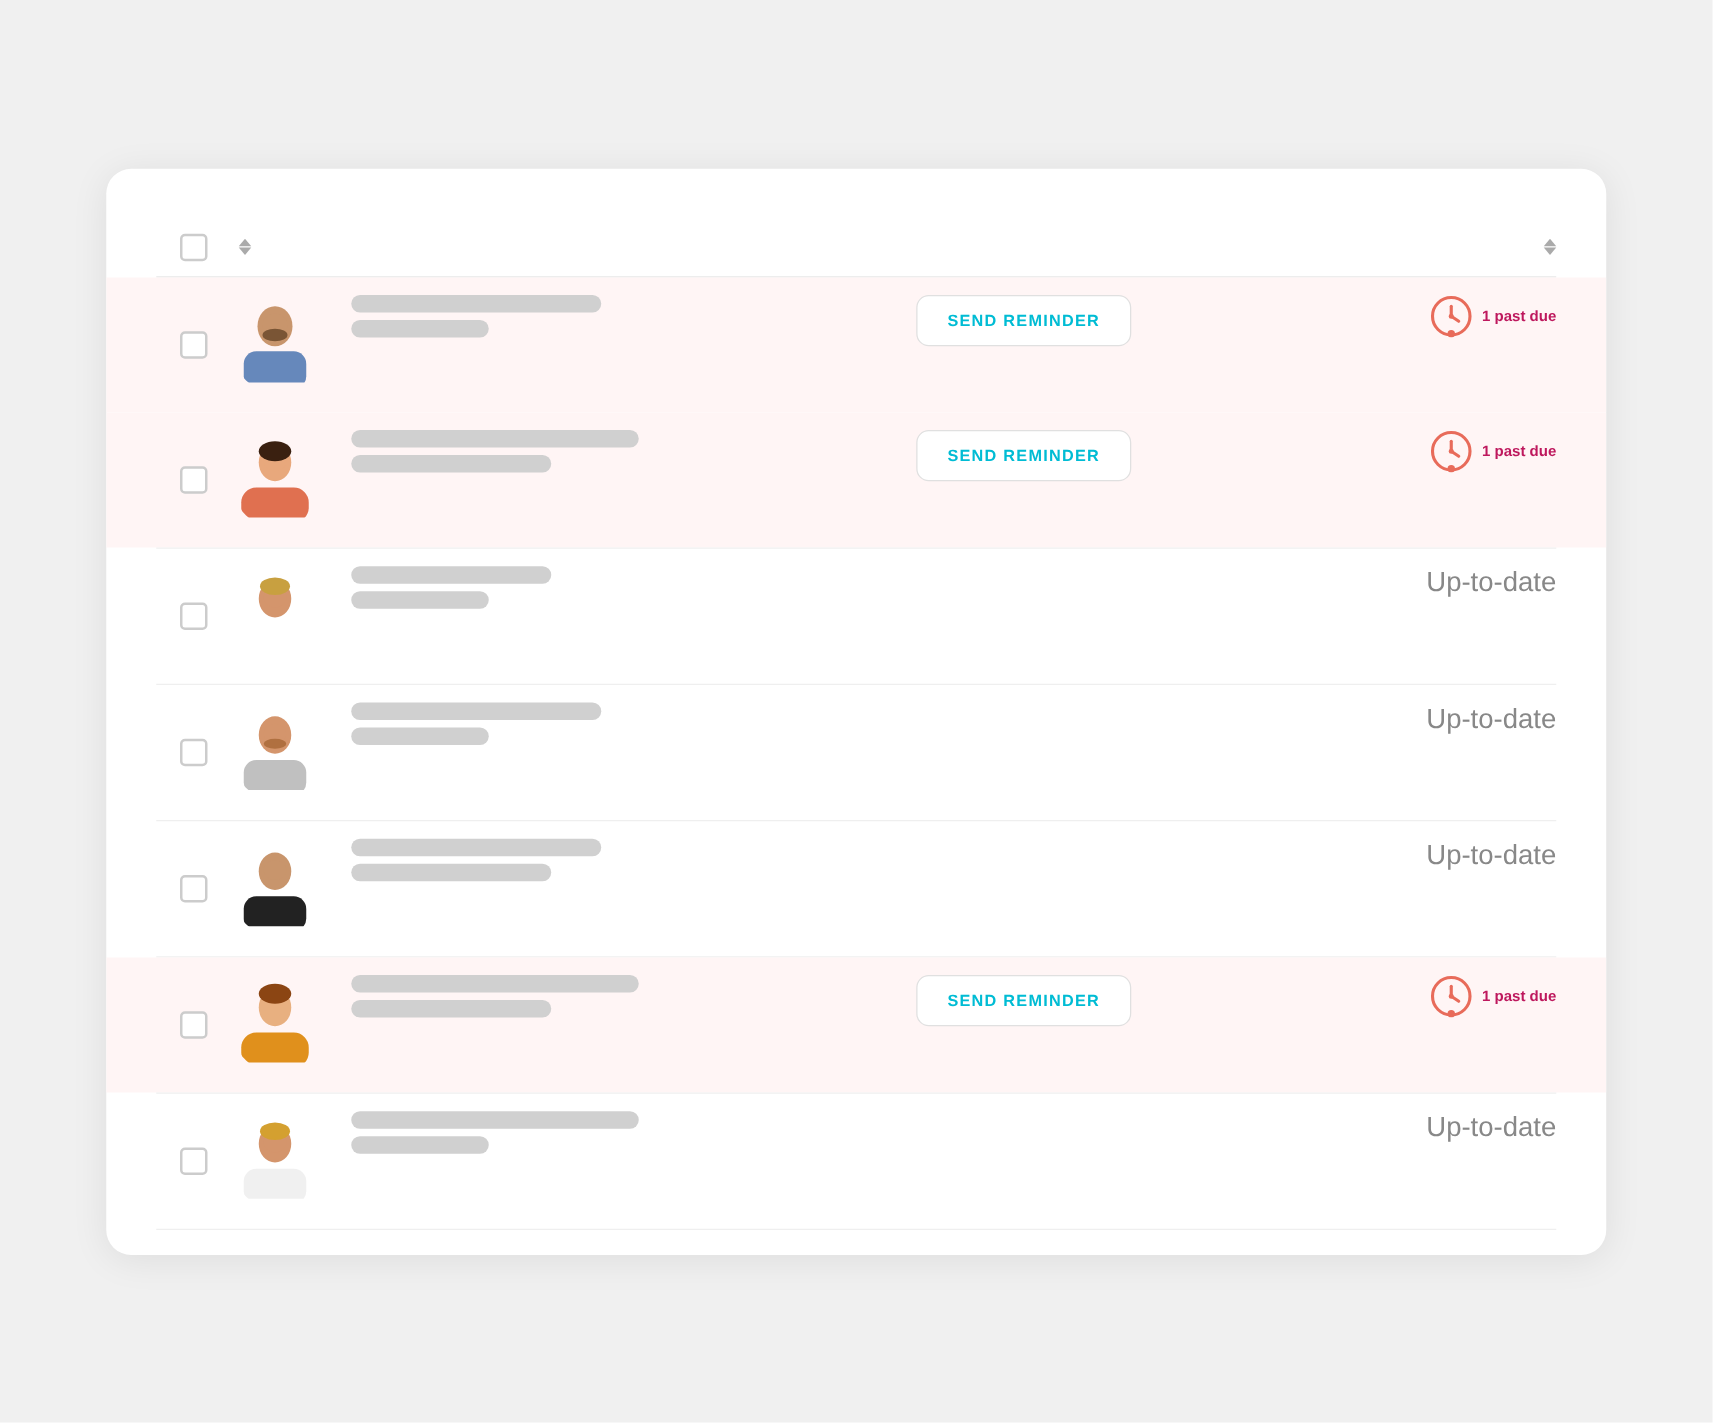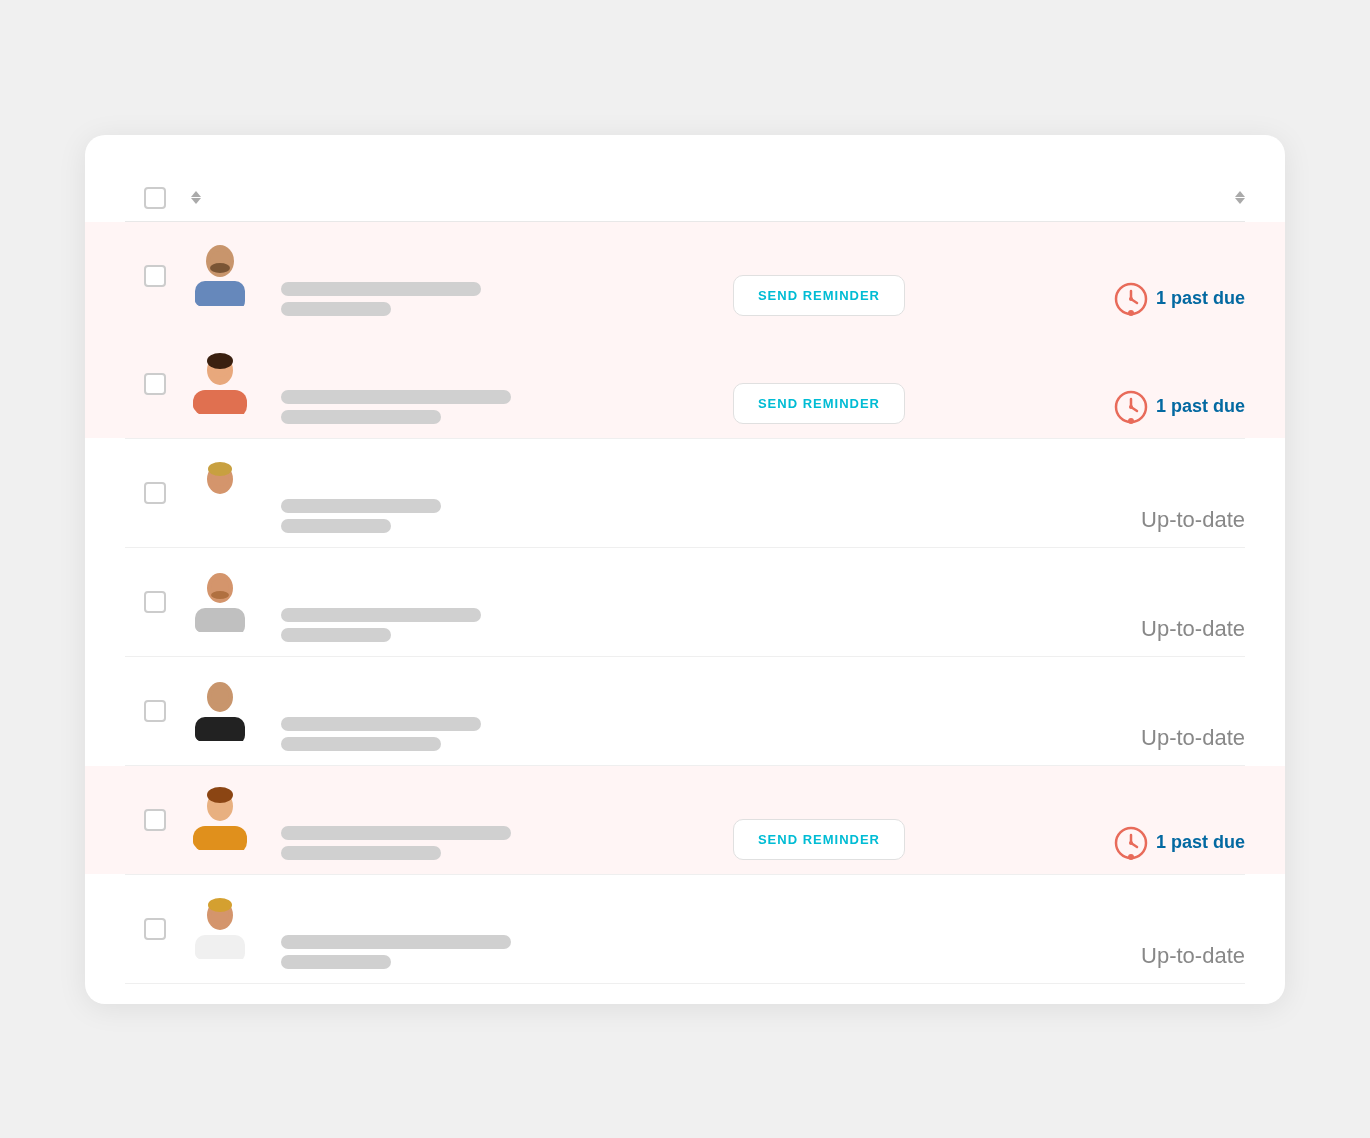--- a/index.html
+++ b/index.html
@@ -155,23 +155,23 @@
     .activities-status {
       width: 320px;
       flex-shrink: 0;
       display: flex;
       align-items: center;
       justify-content: flex-end;
       gap: 10px;
     }
 
     .past-due-text {
-      font-size: 18px;
+      font-size: 12px;
       font-weight: 700;
-      color: #0369a1;
+      color: #be185d;
       display: flex;
       align-items: center;
       gap: 8px;
     }
 
     .up-to-date-text {
       font-size: 22px;
       font-weight: 500;
       color: #888;
     }
@@ -187,21 +187,21 @@
       height: 22px;
       border: 2px solid #ccc;
       border-radius: 4px;
       background: white;
       cursor: pointer;
       flex-shrink: 0;
     }
 
     .row-content {
       display: flex;
-      align-items: flex-end;
+      align-items: flex-start;
       flex: 1;
     }
   </style>
 </head>
 <body>
 
 <div class="card">
   <div class="found-label"></div>
 
   <div class="table-header">

